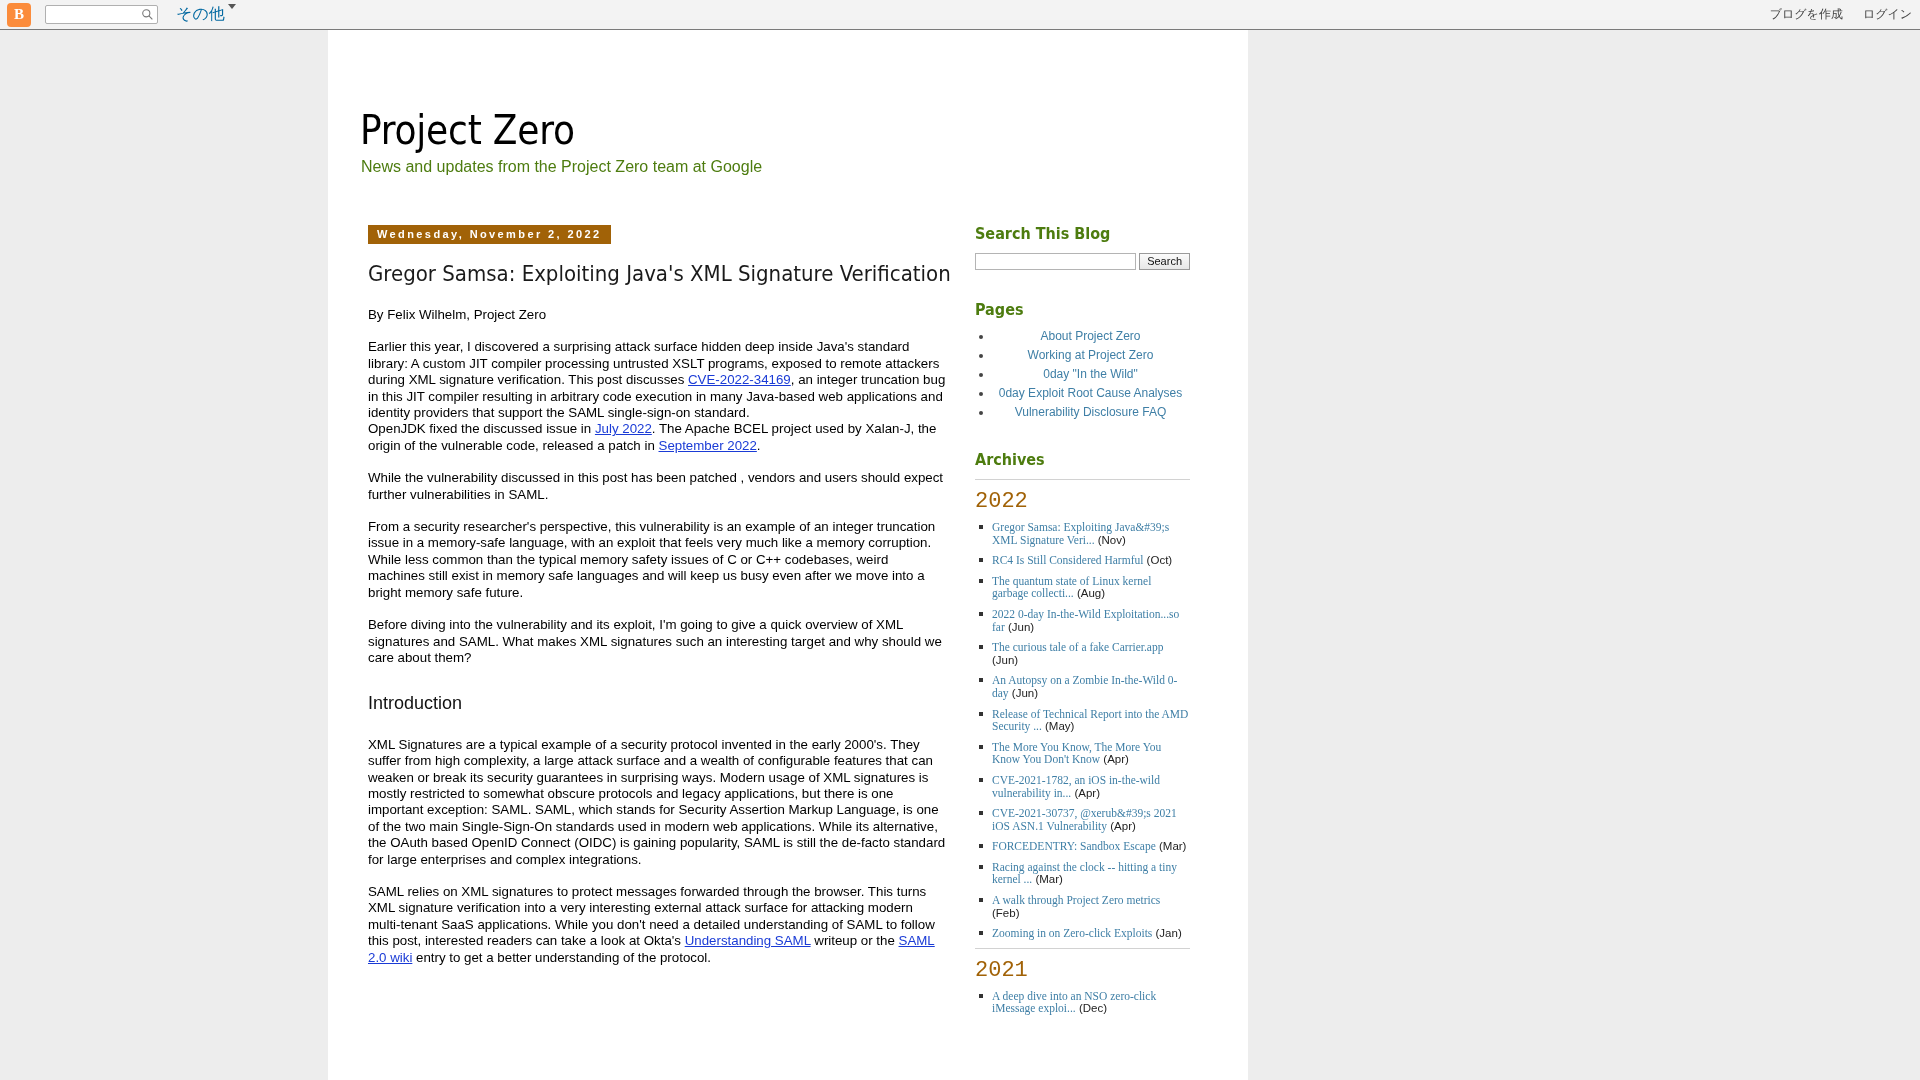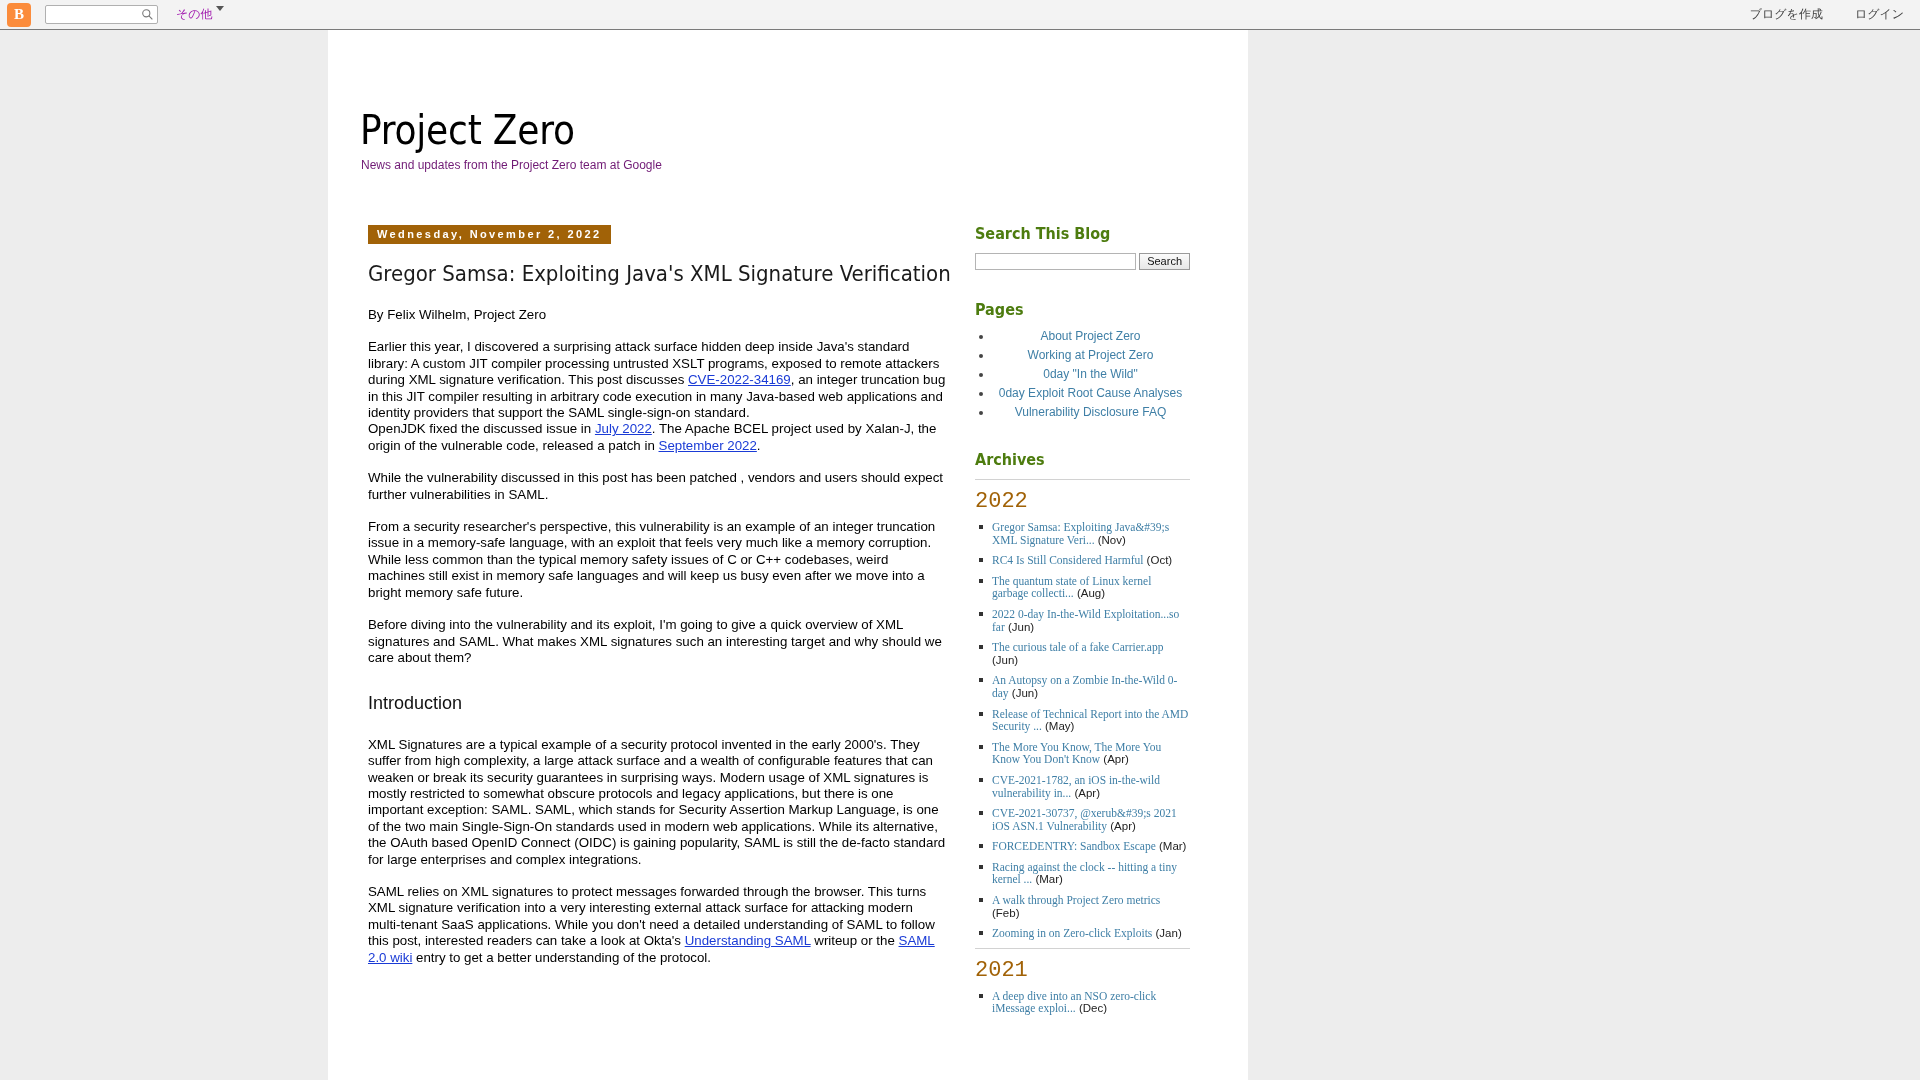--- a/index.html
+++ b/index.html
@@ -41,34 +41,34 @@
     border: 0; outline: none; background: transparent;
     font-size: 11px; padding-left: 4px;
     font-family: "Liberation Sans", sans-serif;
   }
   .nb-search-icon {
     position: absolute; right: 3px; top: 2px;
     width: 13px; height: 13px;
   }
   .nb-more {
     margin-left: 18px;
-    font-size: 12px; color: #a21caf;
+    font-size: 16px; color: #0369a1;
     display: flex; align-items: flex-start; gap: 3px;
     cursor: pointer;
   }
   .caret {
     width: 0; height: 0;
     border-left: 4px solid transparent;
     border-right: 4px solid transparent;
     border-top: 5px solid #555555;
     display: inline-block;
   }
   .nb-right {
-    margin-left: auto; margin-right: 16px;
-    display: flex; align-items: center; gap: 32px;
+    margin-left: auto; margin-right: 8px;
+    display: flex; align-items: center; gap: 20px;
     font-size: 12px; color: #444444;
   }
   .nb-right span { cursor: pointer; }
 
   
   #outer {
     position: absolute; top: 30px; left: 0;
     width: 1544px; height: 1050px;
     background: #ededed;
   }
@@ -82,21 +82,21 @@
   #blog-title {
     position: absolute; left: 360px; top: 51px;
     font-size: 40px; line-height: 44px;
     color: #000000; font-weight: normal;
     font-family: "DejaVu Sans Condensed", "Liberation Sans Narrow", "Liberation Sans", sans-serif;
     letter-spacing: -0.2px;
     white-space: nowrap;
   }
   #blog-desc {
     position: absolute; left: 361px; top: 128px;
-    font-size: 12px; color: #701a75;
+    font-size: 16px; color: #4d7c0f;
     white-space: nowrap;
   }
 
   
   #post-col {
     position: absolute; left: 368px; top: 194px;
     width: 580px;
   }
   .date-header {
     display: inline-block;

